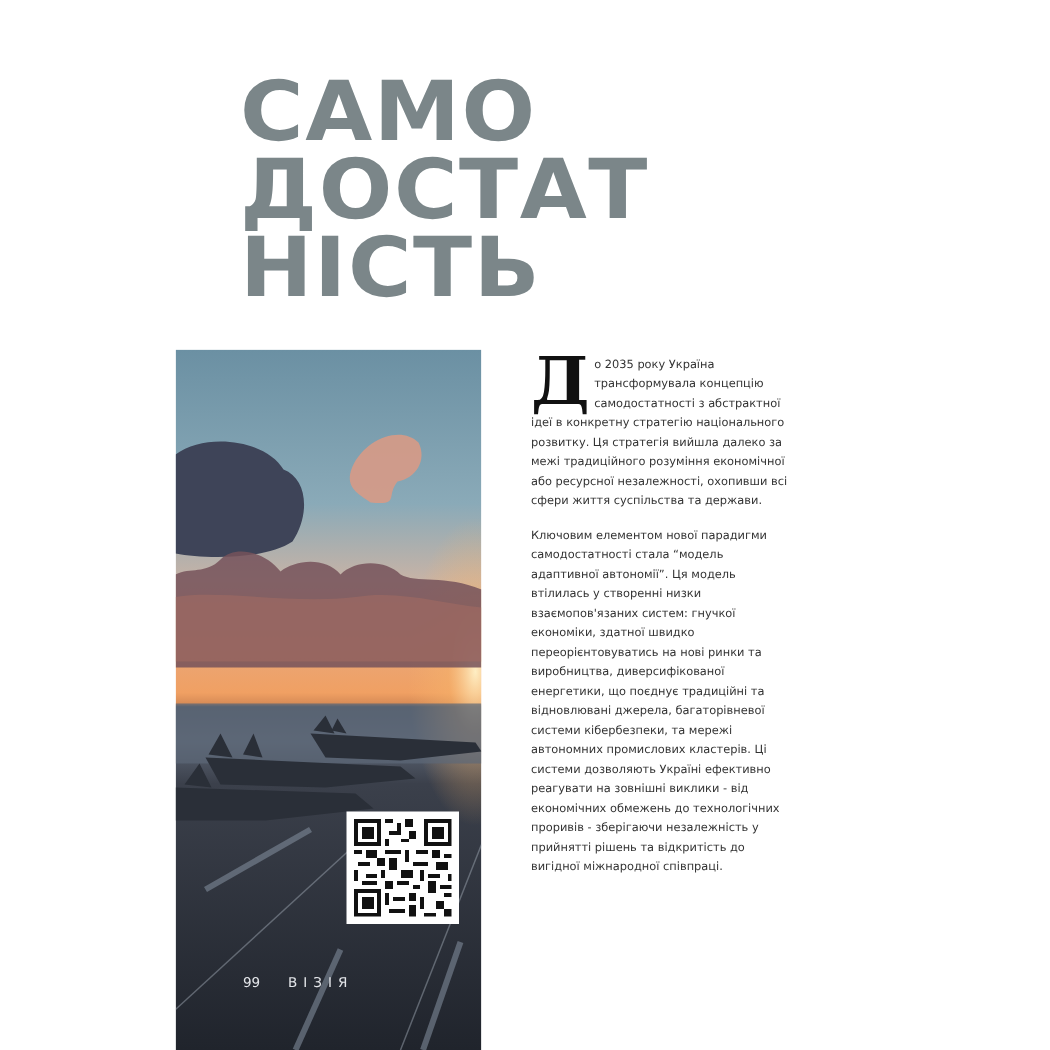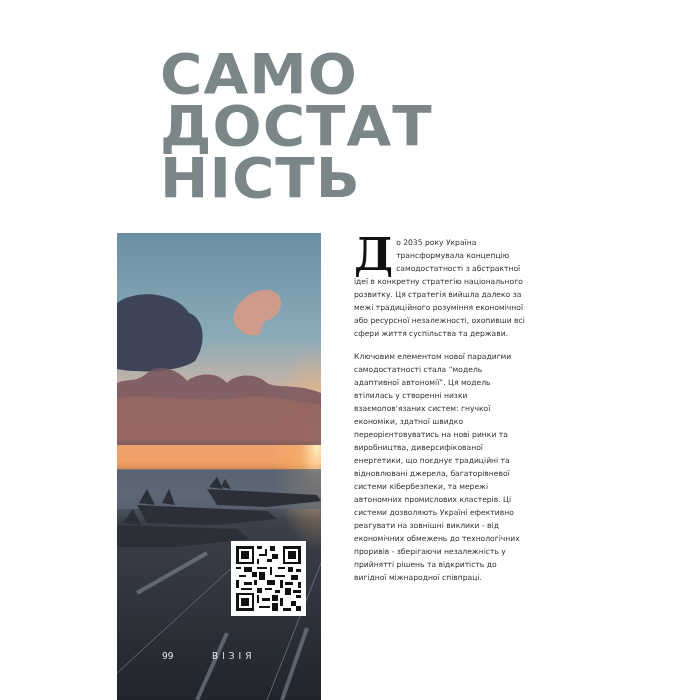--- a/index.html
+++ b/index.html
@@ -10,21 +10,21 @@
   .title span { display:block; }
 
   .photo { position:absolute; left:117px; top:233px; width:204px; height:467px; overflow:hidden; }
   .photo svg { display:block; }
 
   .qr { position:absolute; left:231px; top:541px; width:75px; height:75px; background:#fff; }
   .qr svg { position:absolute; left:5px; top:5px; }
 
   .folio { position:absolute; top:651px; color:#e4e6ea; font-family:"DejaVu Sans", sans-serif; font-size:9px; }
   .folio.num { left:162px; }
-  .folio.sec { left:192px; letter-spacing:4px;margin-left:20px; }
+  .folio.sec { left:192px; letter-spacing:4px; }
 
   .body-text { position:absolute; left:354px; top:236px; width:174px; font-family:"DejaVu Sans", sans-serif; font-size:7.6px; line-height:13px; color:#333; }
   .body-text p { margin:0 0 10px 0; }
   .dropcap { float:left; font-family:"DejaVu Serif", serif; font-weight:bold; font-size:44px; line-height:36px; height:36px; margin:1px 3px 0 0; color:#111; }
 </style>
 </head>
 <body>
 
 <div class="page">
 

